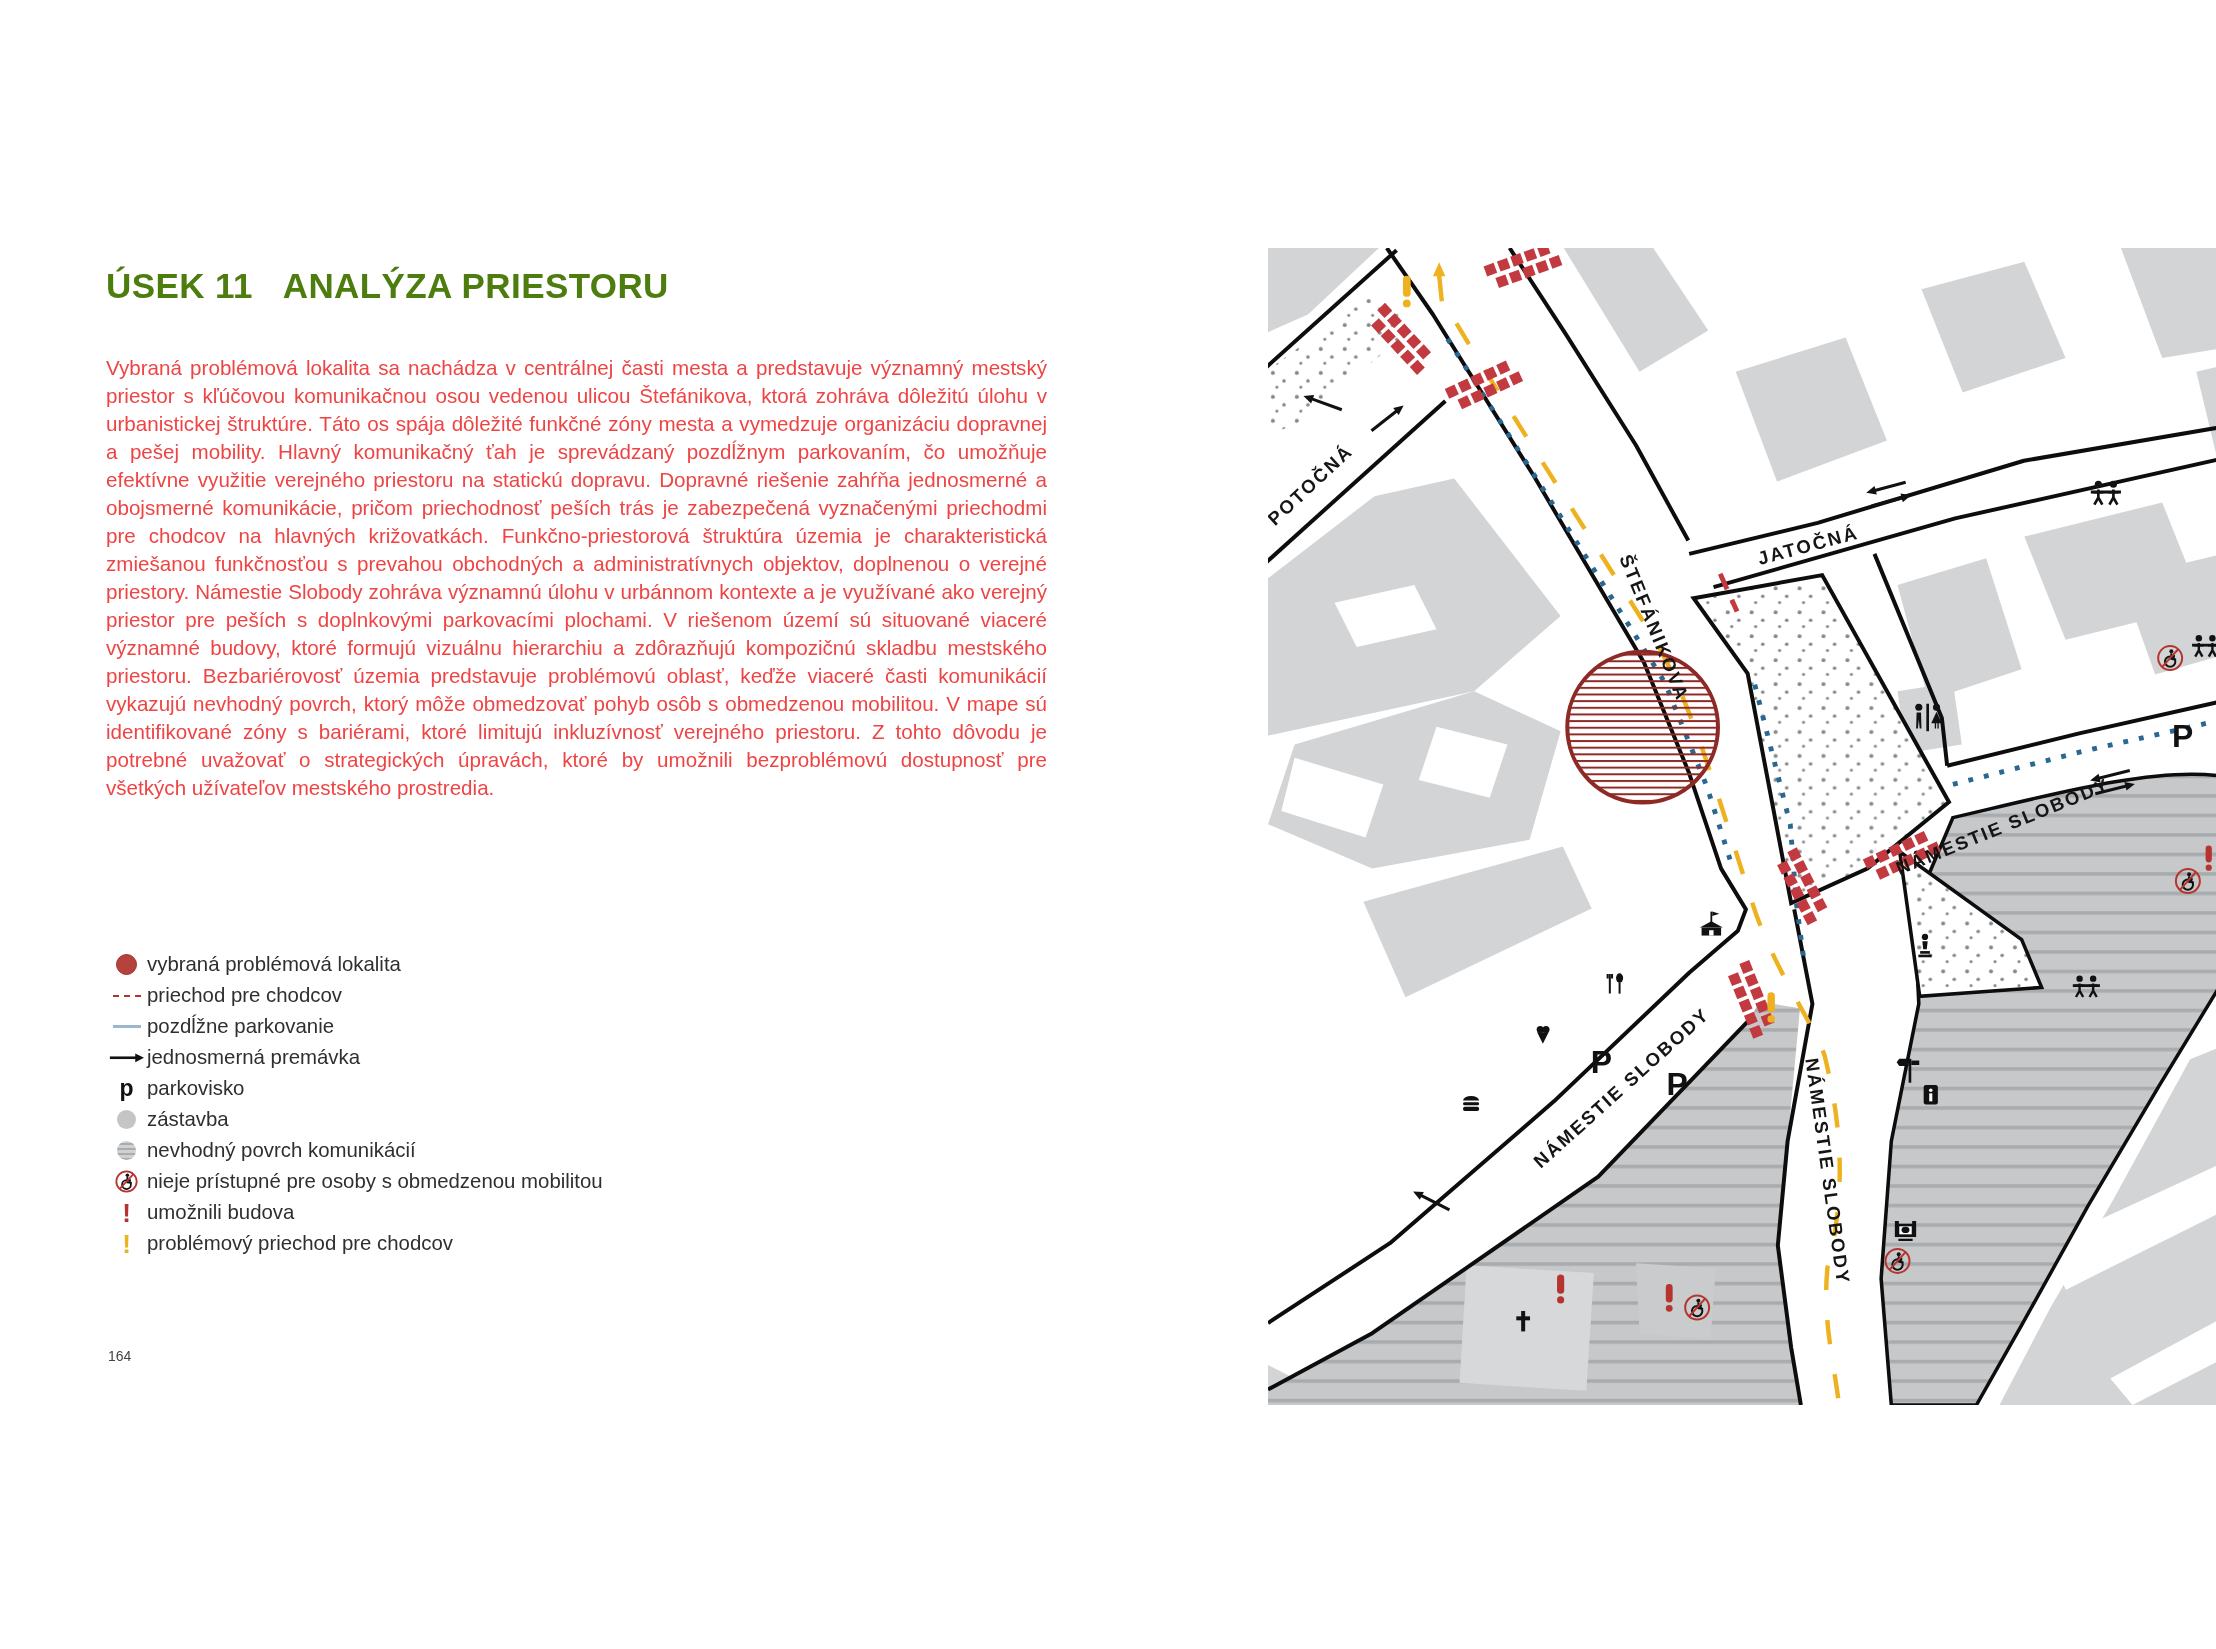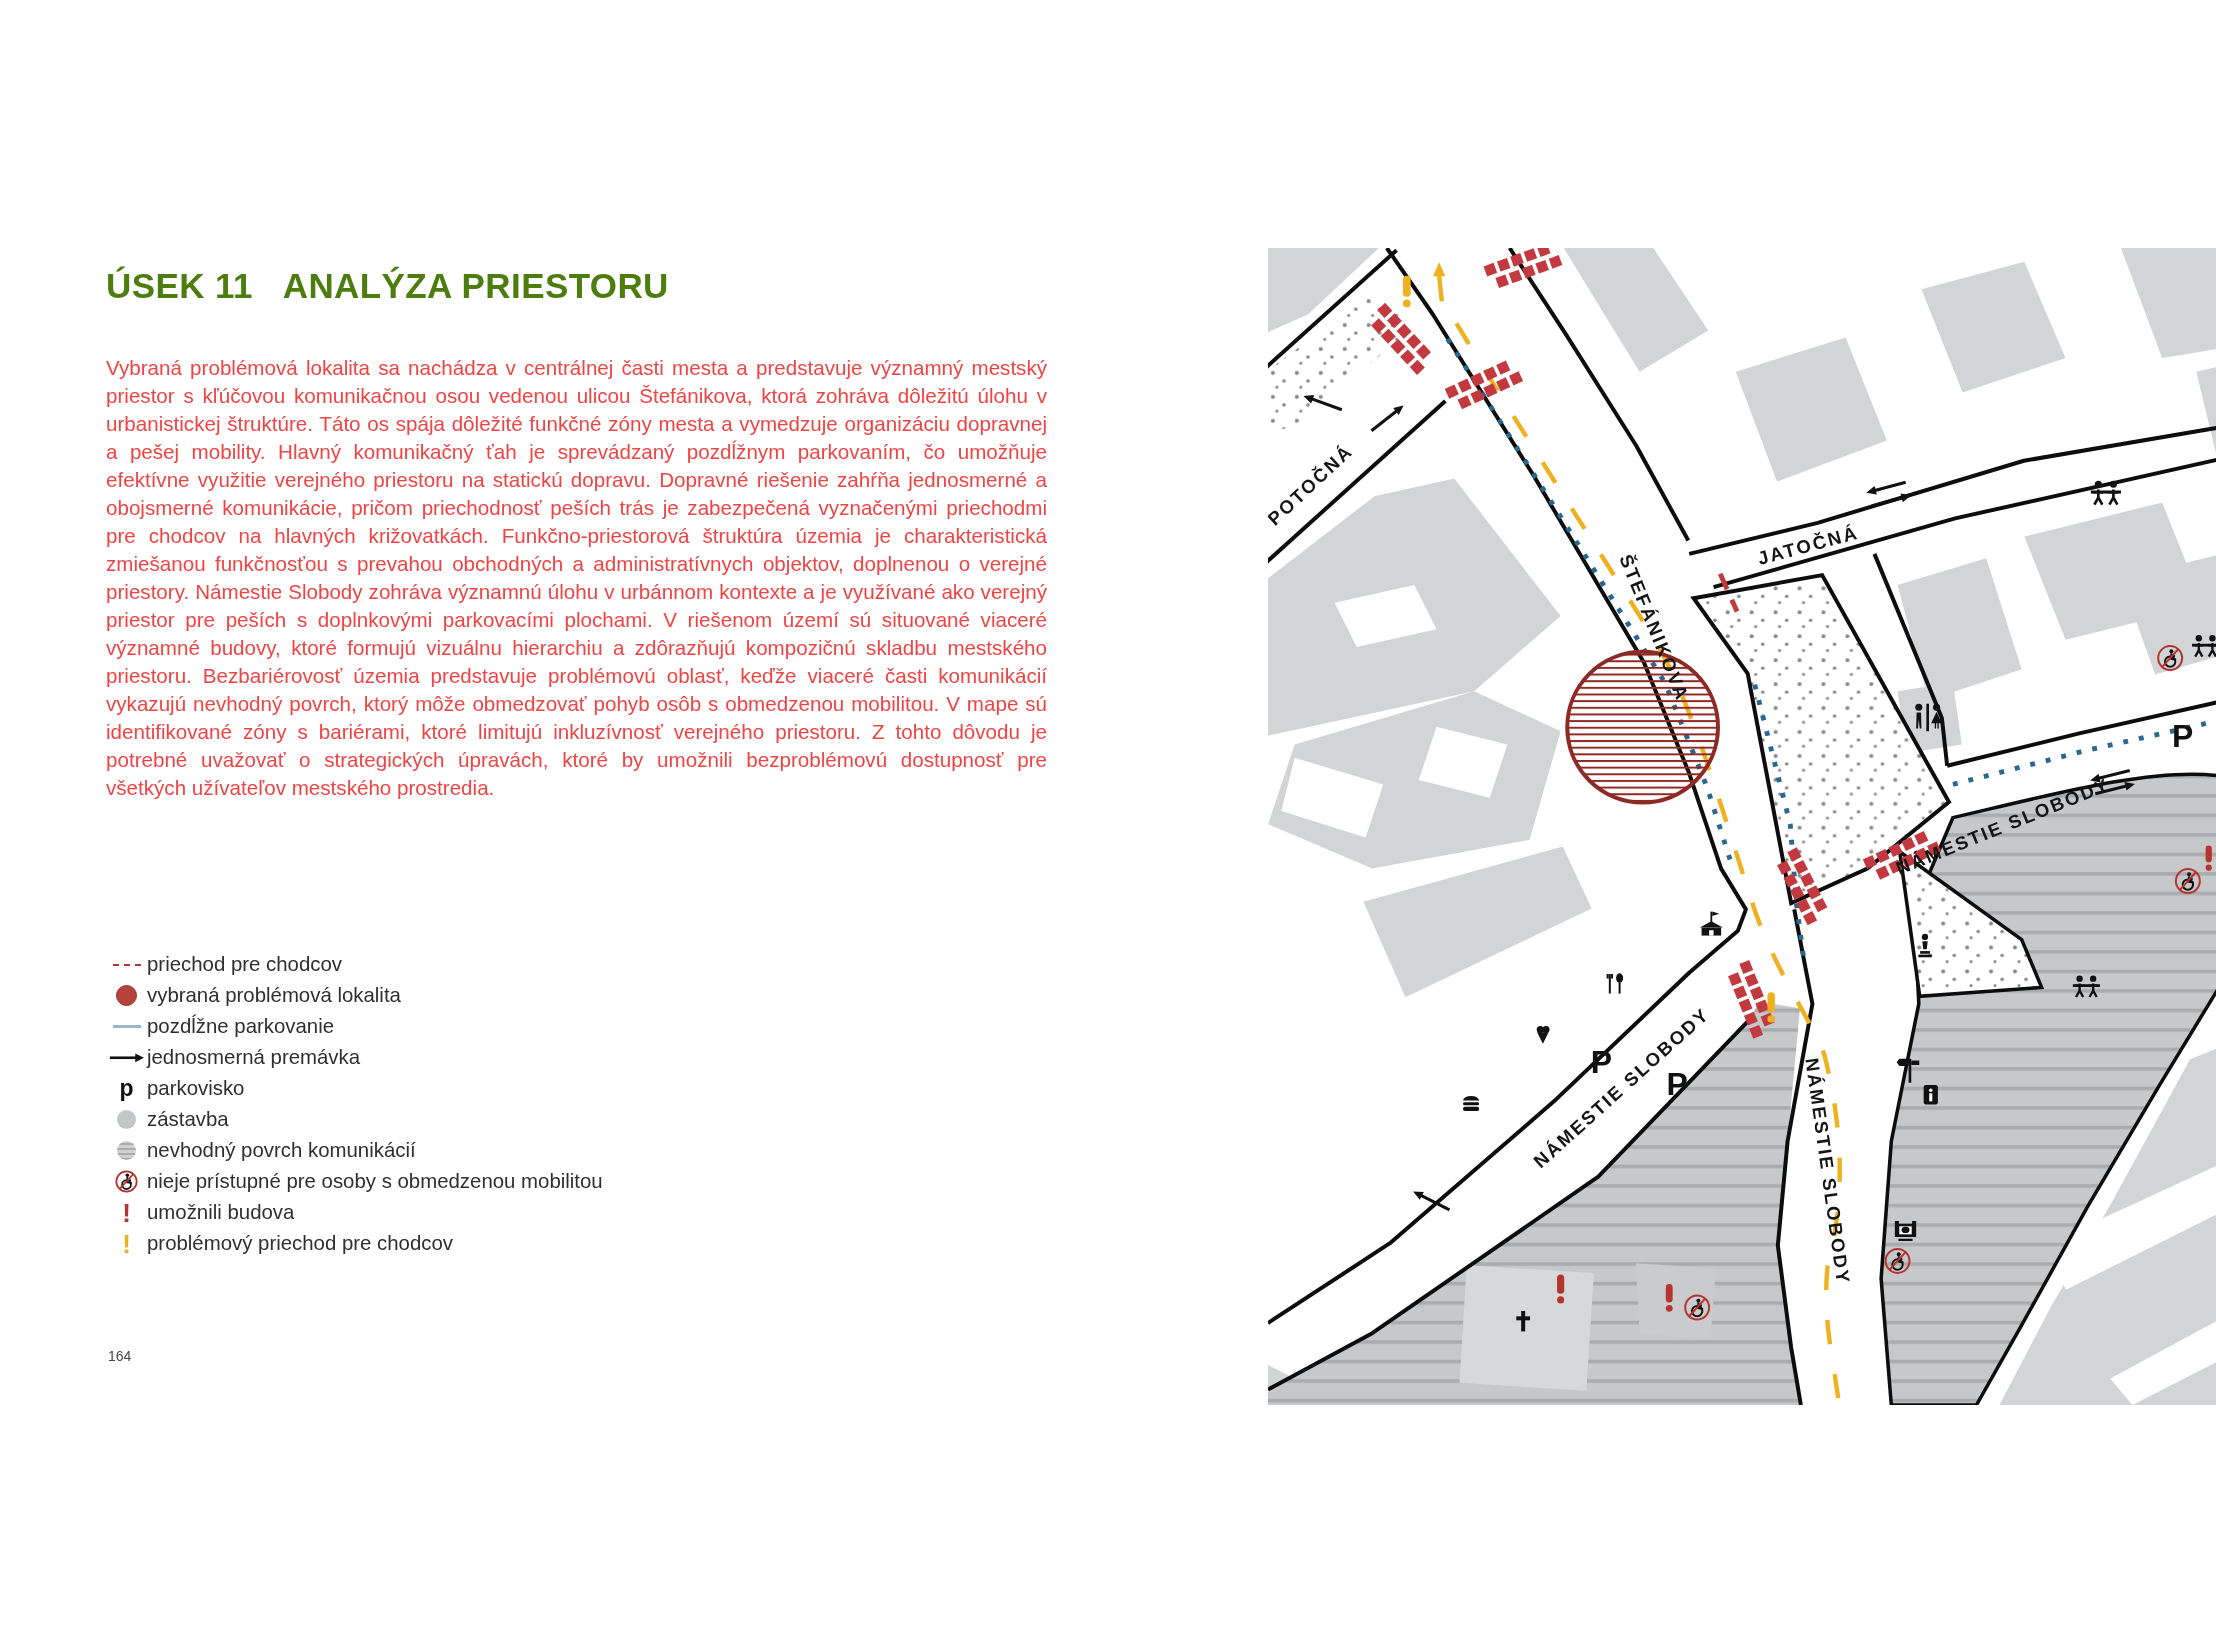--- a/index.html
+++ b/index.html
@@ -32,29 +32,29 @@
 
 <div class="page-title">
   <span class="t1">ÚSEK 11</span><span class="t2">ANALÝZA PRIESTORU</span>
 </div>
 
 <div class="body-text">Vybraná problémová lokalita sa nachádza v centrálnej časti mesta a predstavuje významný mestský priestor s kľúčovou komunikačnou osou vedenou ulicou Štefánikova, ktorá zohráva dôležitú úlohu v urbanistickej štruktúre. Táto os spája dôležité funkčné zóny mesta a vymedzuje organizáciu dopravnej a pešej mobility. Hlavný komunikačný ťah je sprevádzaný pozdĺžnym parkovaním, čo umožňuje efektívne využitie verejného priestoru na statickú dopravu. Dopravné riešenie zahŕňa jednosmerné a obojsmerné komunikácie, pričom priechodnosť peších trás je zabezpečená vyznačenými priechodmi pre chodcov na hlavných križovatkách. Funkčno-priestorová štruktúra územia je charakteristická zmiešanou funkčnosťou s prevahou obchodných a administratívnych objektov, doplnenou o verejné priestory. Námestie Slobody zohráva významnú úlohu v urbánnom kontexte a je využívané ako verejný priestor pre peších s doplnkovými parkovacími plochami. V riešenom území sú situované viaceré významné budovy, ktoré formujú vizuálnu hierarchiu a zdôrazňujú kompozičnú skladbu mestského priestoru. Bezbariérovosť územia predstavuje problémovú oblasť, keďže viaceré časti komunikácií vykazujú nevhodný povrch, ktorý môže obmedzovať pohyb osôb s obmedzenou mobilitou. V mape sú identifikované zóny s bariérami, ktoré limitujú inkluzívnosť verejného priestoru. Z tohto dôvodu je potrebné uvažovať o strategických úpravách, ktoré by umožnili bezproblémovú dostupnosť pre všetkých užívateľov mestského prostredia.</div>
 
 <div class="legend">
   <div class="legend-row">
     <div class="sym">
+        <div class="c-red"></div>
+      </div>
+    <div class="legend-label">vybraná problémová lokalita</div>
+  </div>
+  <div class="legend-row">
+    <div class="sym">
         <div class="l-reddash"></div>
       </div>
     <div class="legend-label">priechod pre chodcov</div>
-  </div>
-  <div class="legend-row">
-    <div class="sym">
-        <div class="c-red"></div>
-      </div>
-    <div class="legend-label">vybraná problémová lokalita</div>
   </div>
   <div class="legend-row">
     <div class="sym">
         <div class="l-blue"></div>
       </div>
     <div class="legend-label">pozdĺžne parkovanie</div>
   </div>
   <div class="legend-row">
     <div class="sym">
       <svg width="35" height="11.5" viewBox="0 0 80 26">

